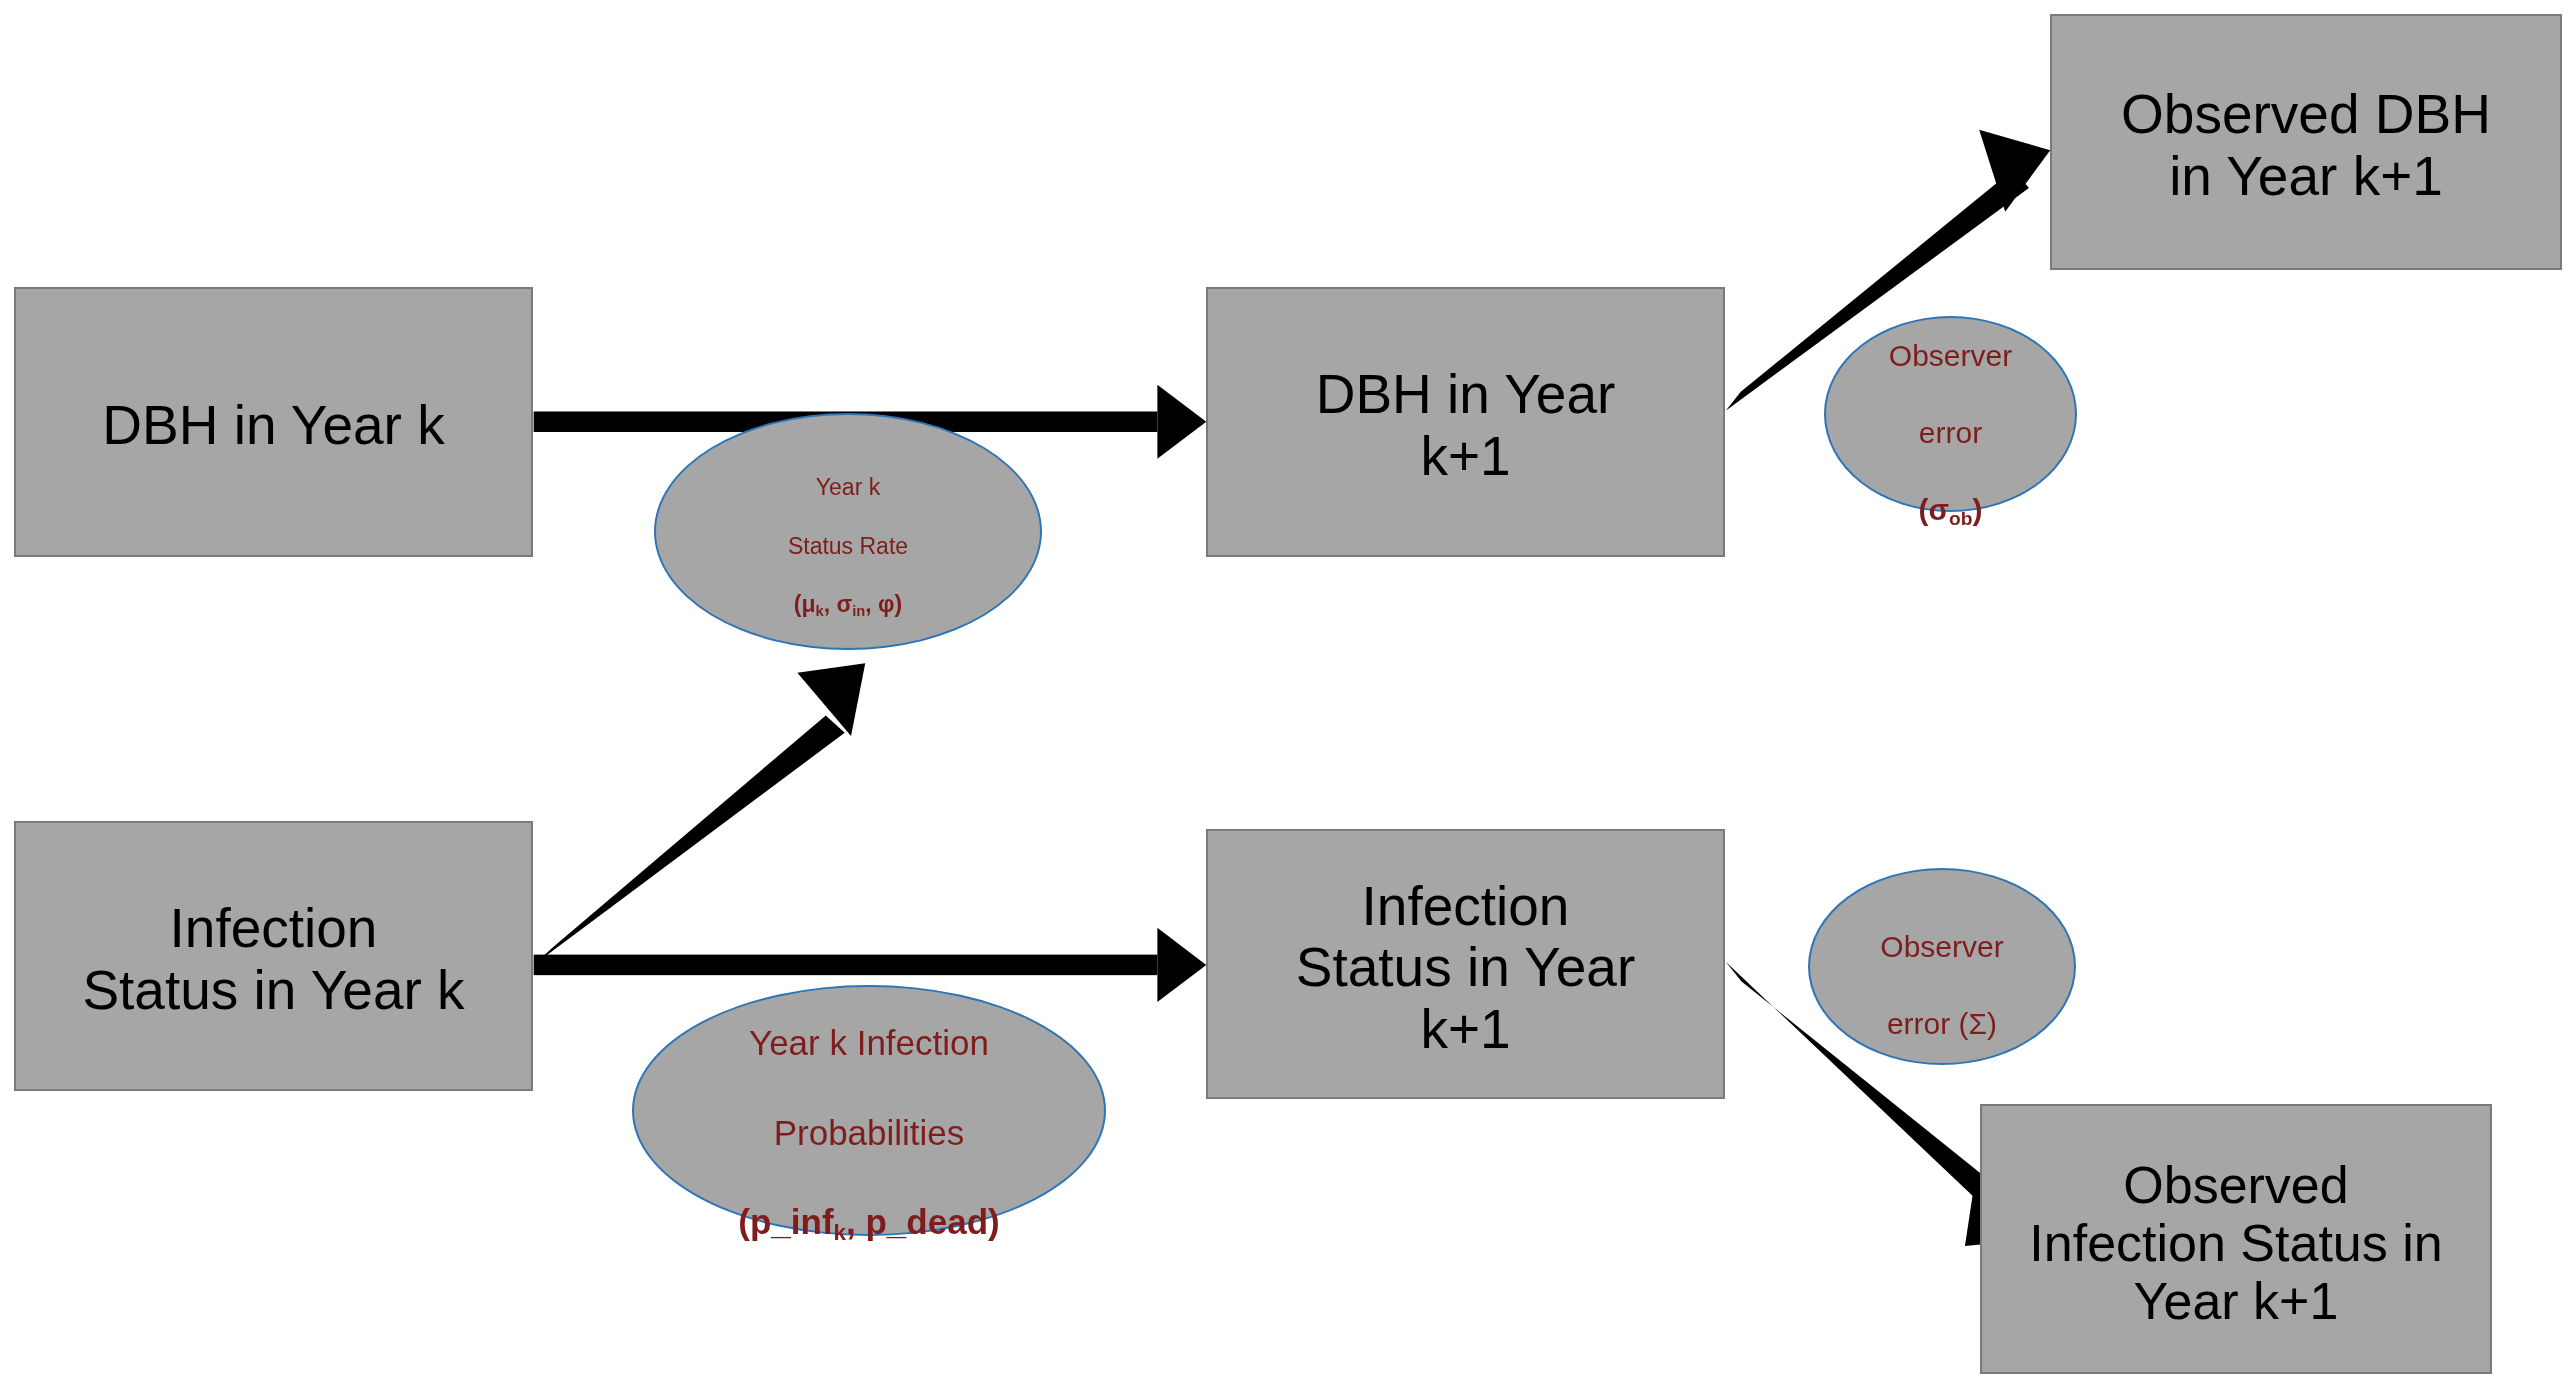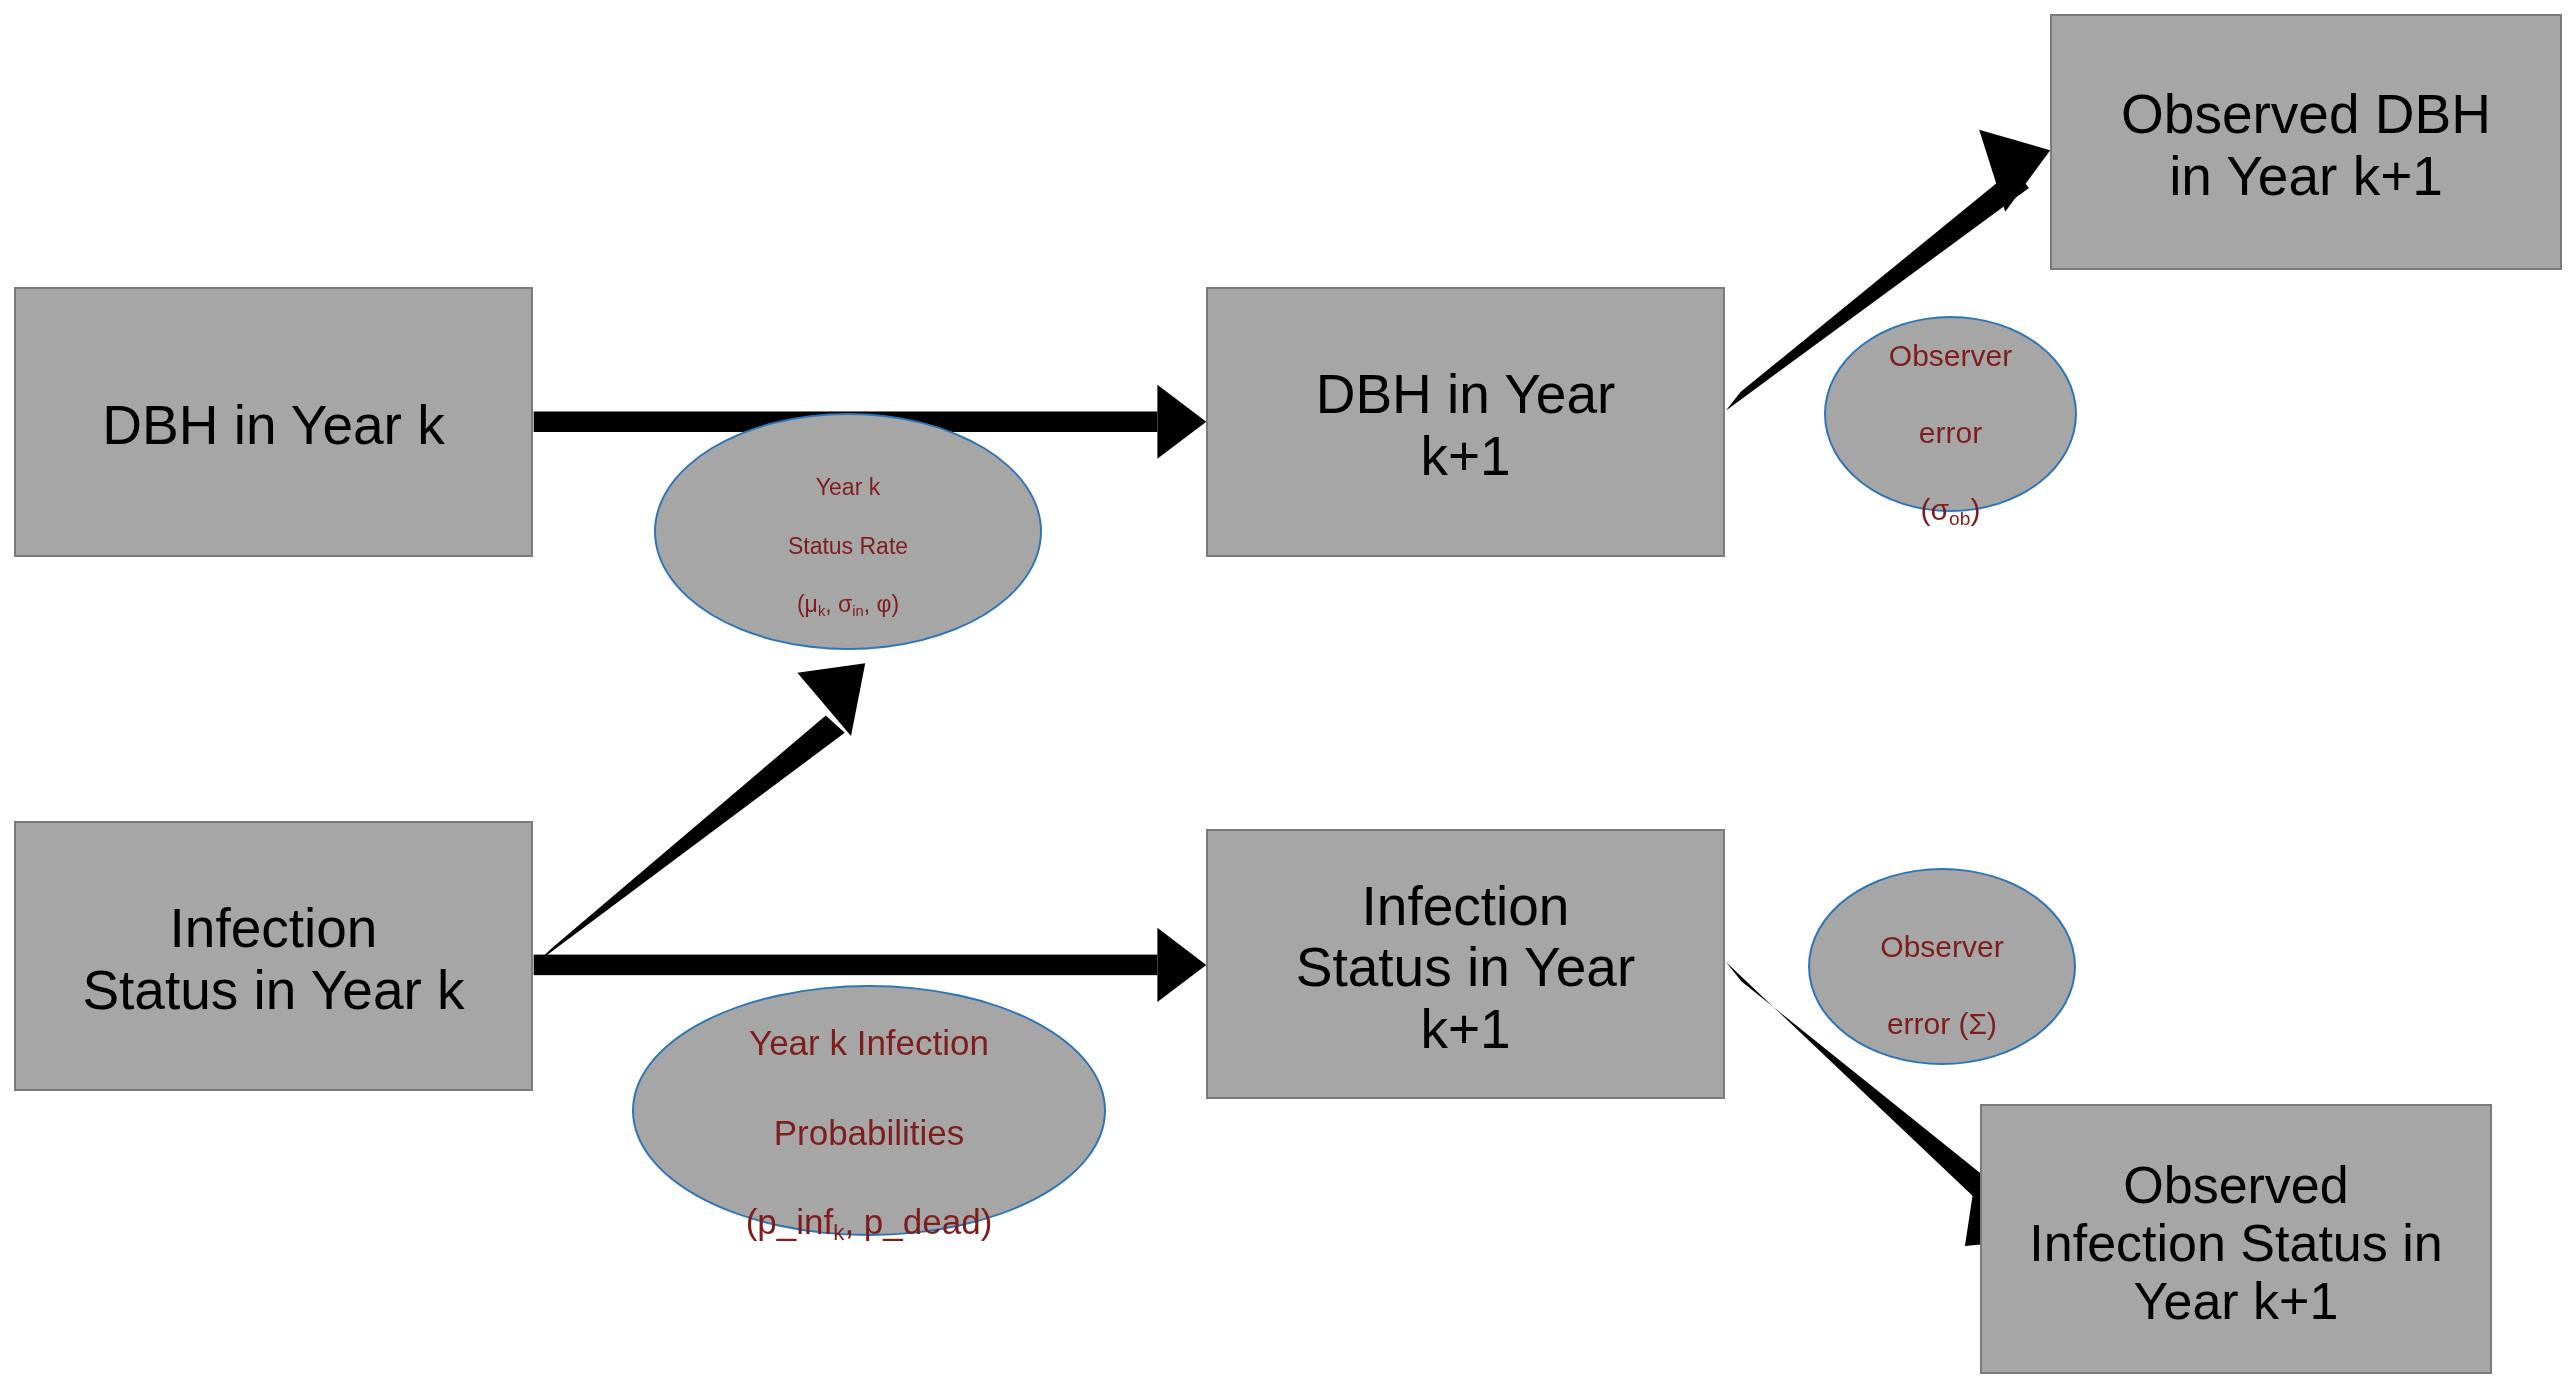--- a/index.html
+++ b/index.html
@@ -42,21 +42,21 @@
     display:flex;
     align-items:center;
     justify-content:center;
     text-align:center;
     color:#7f1d1d;
     line-height:1.28;
     padding:3.2px 8px;
     white-space:pre-line;
   }
   .node-ellipse .txt{display:block;width:100%;}
-  .param{font-weight:400;}
+  .param{font-weight:700;}
   sub{font-size:0.64em;line-height:0;vertical-align:baseline;position:relative;top:0.28em;}
 
   
   #arrows{
     position:absolute;left:0;top:0;
     width:2576px;height:1389px;
     pointer-events:none;
   }
 
   

